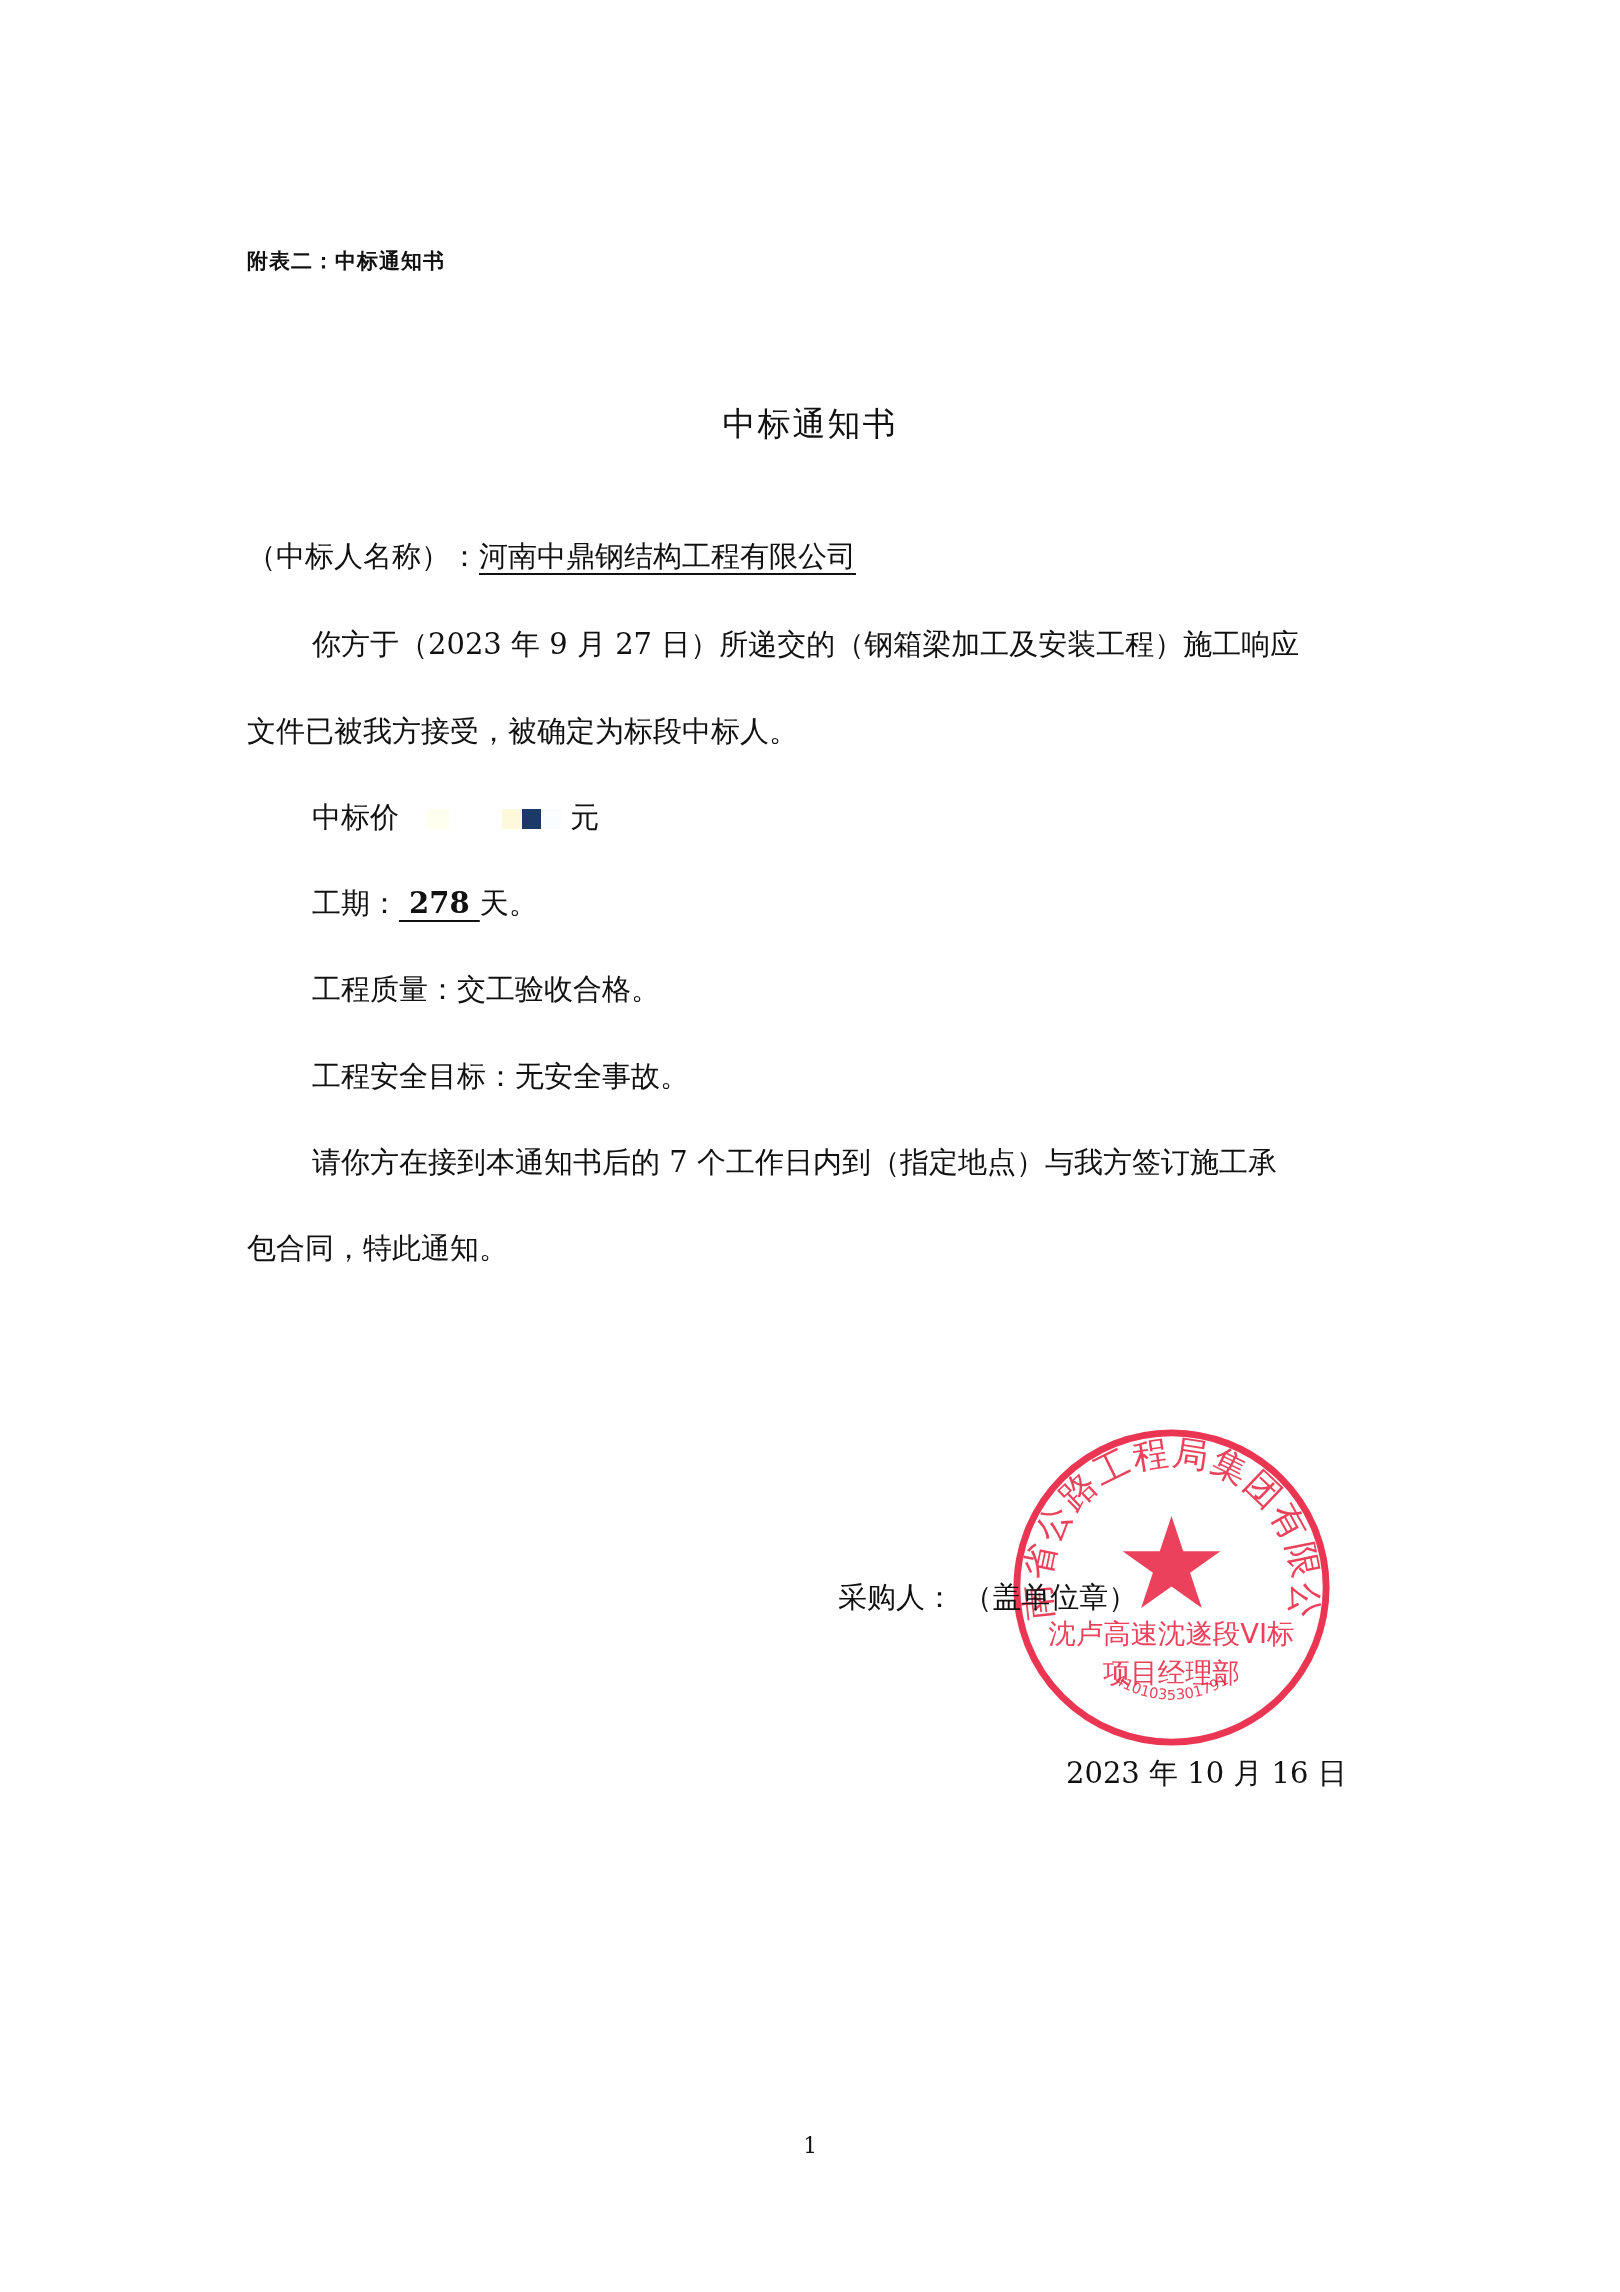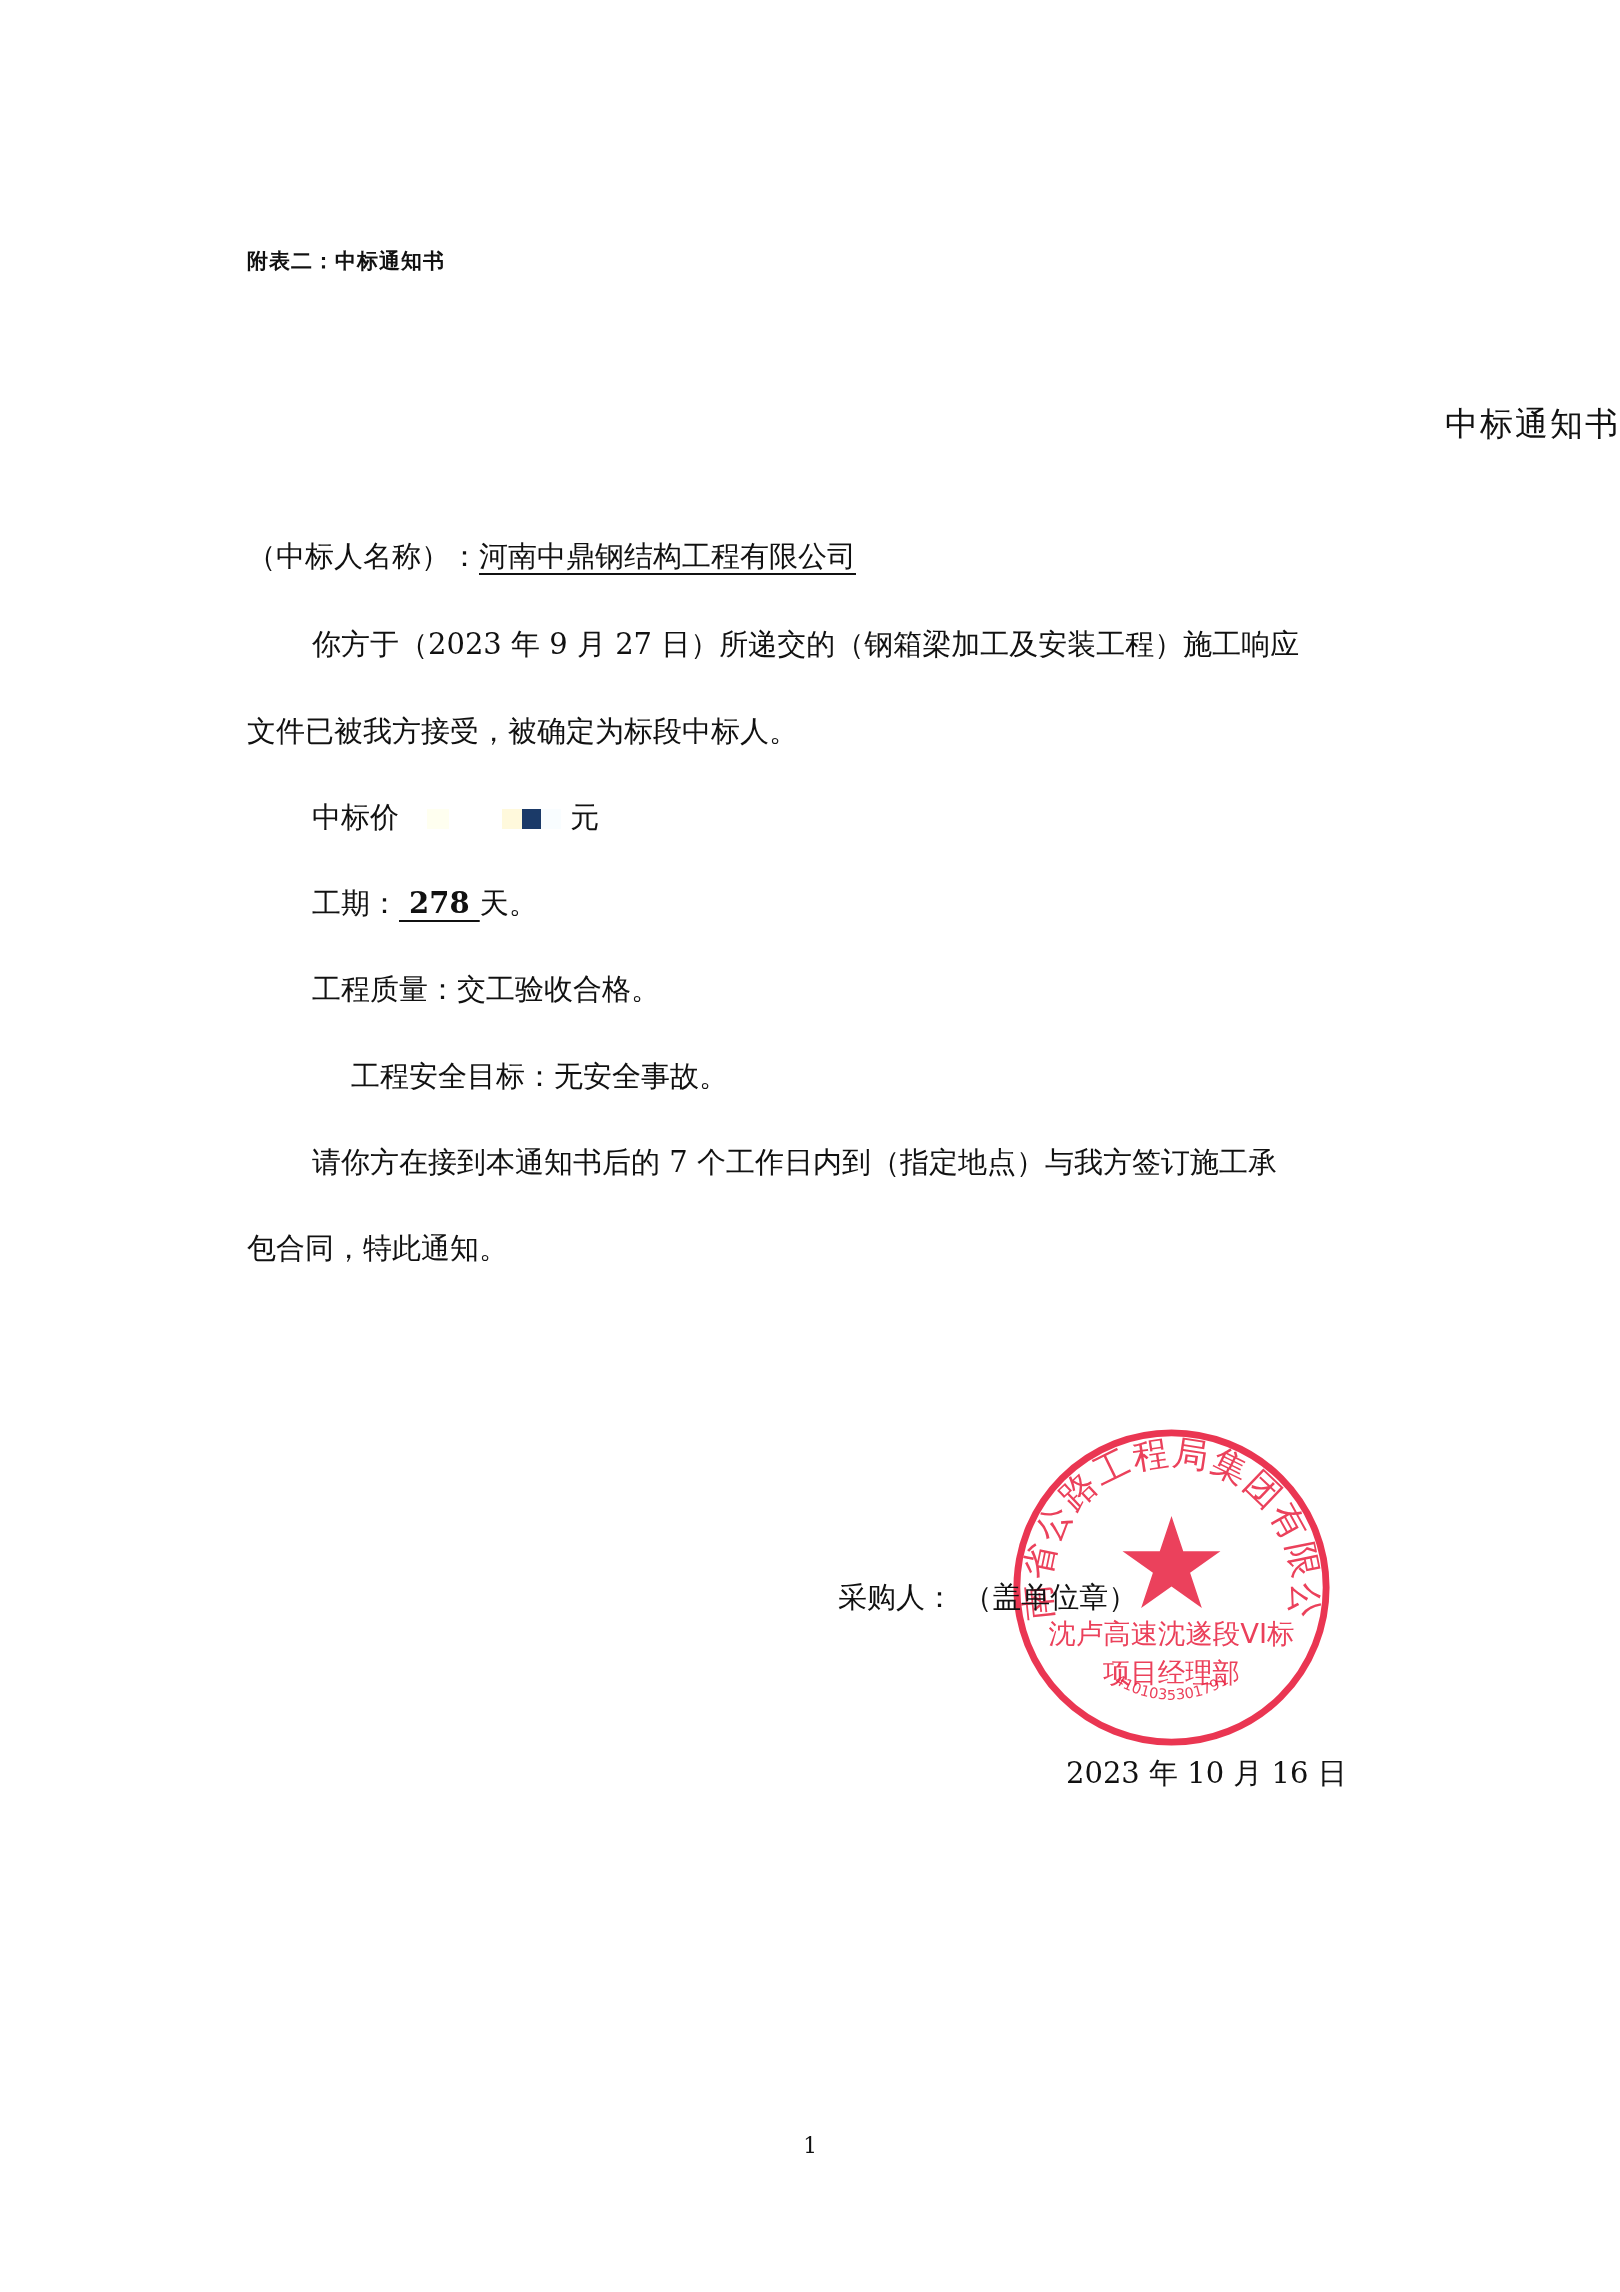--- a/index.html
+++ b/index.html
@@ -7,21 +7,21 @@
       width: 1620px; height: 2293px; position: relative; overflow: hidden;
       font-family: "DejaVu Serif", "Liberation Serif", serif;
       color: #111111;
     }
     .abs { position: absolute; white-space: nowrap; }
     .appendix-title {
       left: 247px; top: 247px; font-size: 21px; font-weight: bold;
       font-family: "DejaVu Sans", "Liberation Sans", sans-serif; letter-spacing: 1px;
     }
     .doc-title {
-      left: 0; width: 1620px; top: 402px; text-align: right; font-size: 33px;
+      left: 0; width: 1620px; top: 402px; text-align: center; font-size: 33px;
       font-family: "DejaVu Sans", "Liberation Sans", sans-serif; letter-spacing: 2px;
     }
     .body-text { font-size: 29px; }
     .u { text-decoration: underline; text-underline-offset: 6.9px; text-decoration-thickness: 2px; }
     .redact { display: inline-block; width: 29px; height: 19.6px; vertical-align: middle; }
     .stamp { left: 1010px; top: 1426px; width: 323px; height: 323px; }
     .page-num { left: 0; width: 1620px; top: 2133px; text-align: center; font-size: 21.6px; }
   </style>
 </head>
 <body>
@@ -44,21 +44,21 @@
   <span style="display:inline-block; width:35px;"></span>
   <span class="redact" style="background:#fff9dc; width:19.6px;"></span><span class="redact" style="background:#1b3a68; width:19.6px;"></span><span class="redact" style="background:#f9fdff; width:19.6px;"></span>
   <span>元</span>
 </div>
 
 <div class="abs body-text" style="left:312px; top:884px;">
   <span>工期：</span><span class="u" style="white-space:pre;font-weight:bold;"> 278 </span><span>天。</span>
 </div>
 
 <div class="abs body-text" style="left:312px; top:970px;">工程质量：交工验收合格。</div>
-<div class="abs body-text" style="left:312px; top:1057px;margin-left:39px;">工程安全目标：无安全事故。</div>
+<div class="abs body-text" style="left:312px; top:1057px;">工程安全目标：无安全事故。</div>
 
 <div class="abs body-text" style="left:312px; top:1143px;">请你方在接到本通知书后的 7 个工作日内到（指定地点）与我方签订施工承</div>
 <div class="abs body-text" style="left:247px; top:1229px;">包合同，特此通知。</div>
 
 <div class="abs stamp">
   <svg width="323" height="323" viewBox="0 0 330 330">
     <defs>
       <path id="arcPath" d="M 45 200 A 125 125 0 1 1 285 200" fill="none"></path>
       <path id="codePath" d="M 85 245 A 110 110 0 0 0 245 245" fill="none"></path>
     </defs>

